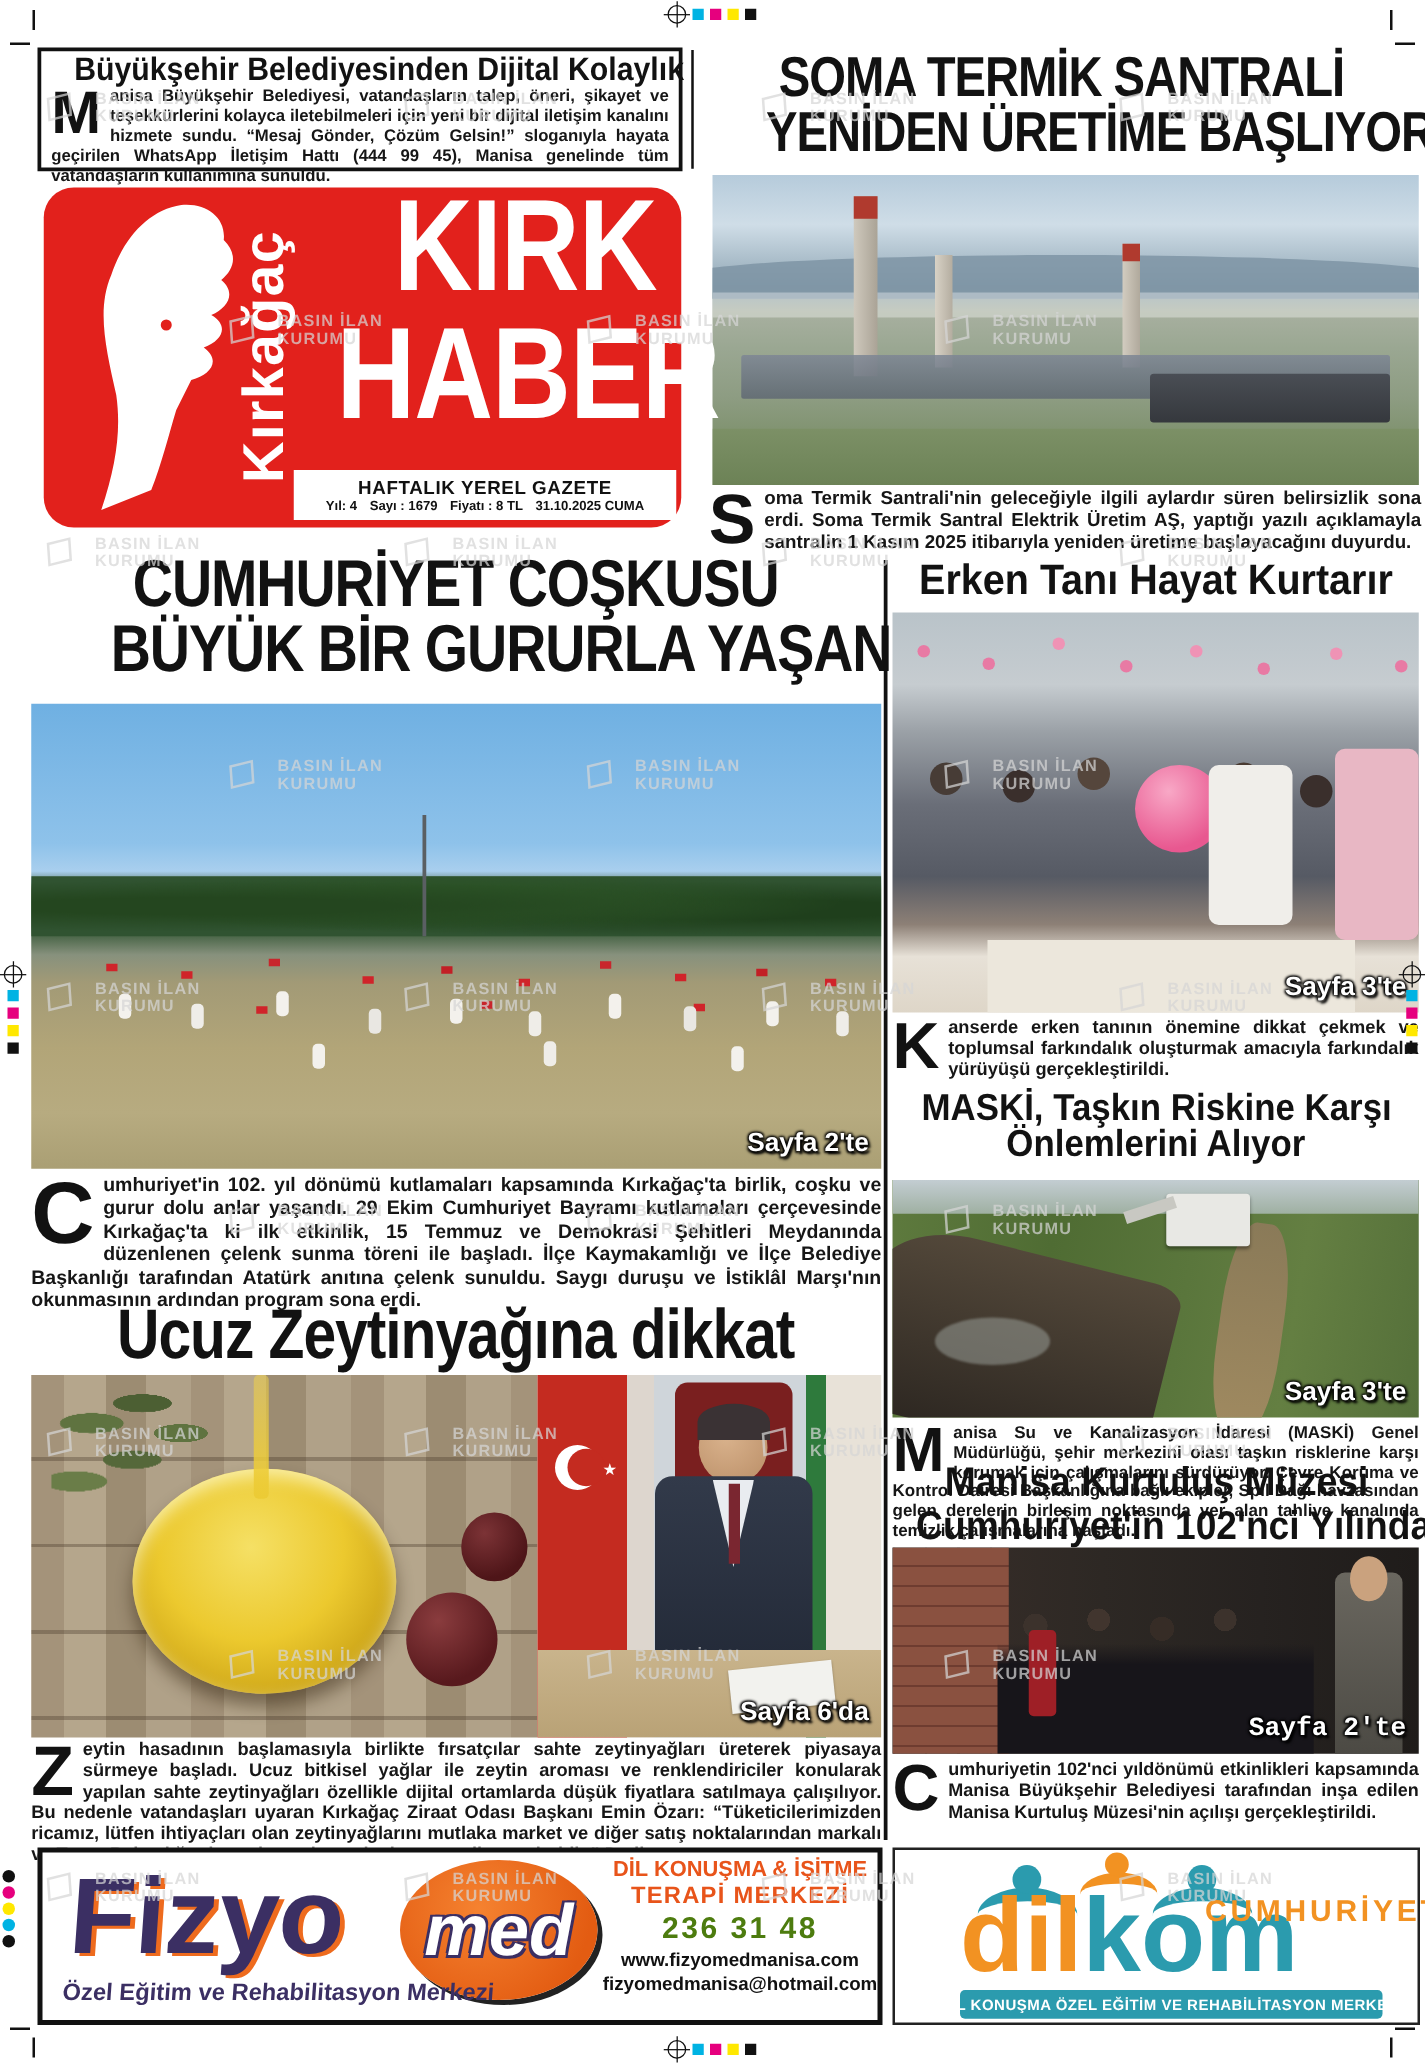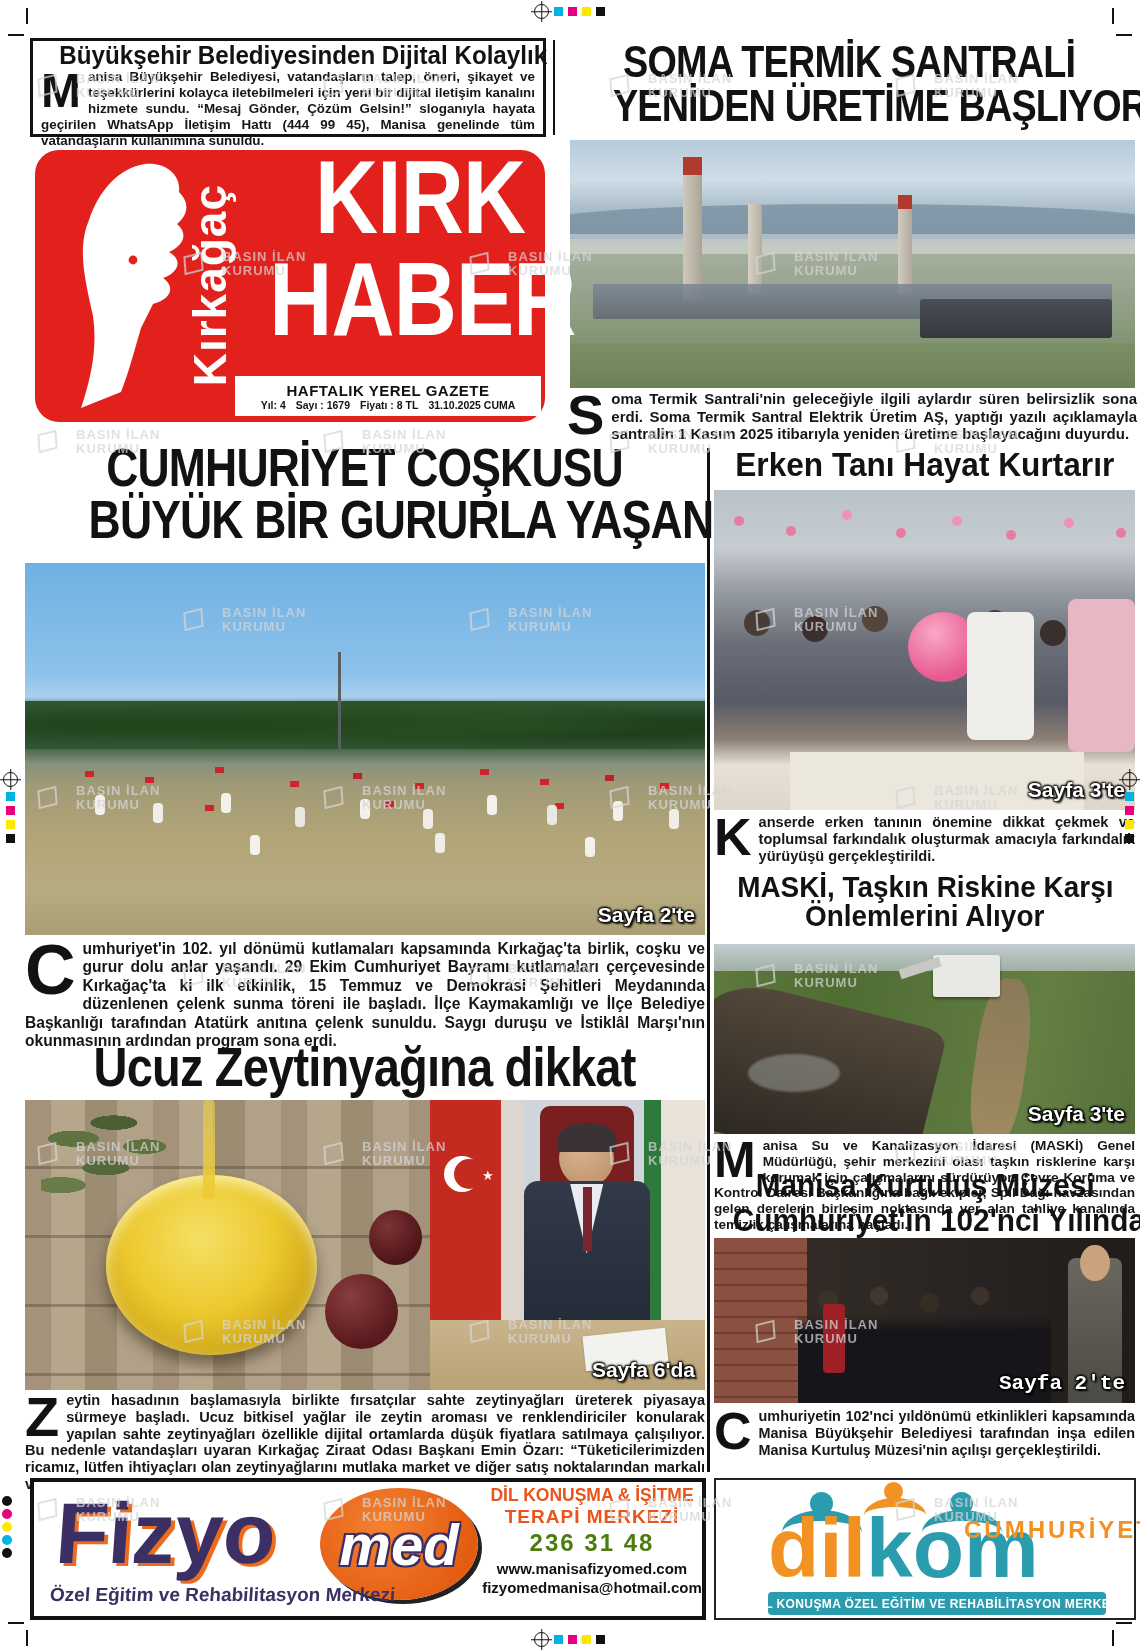--- a/index.html
+++ b/index.html
@@ -196,21 +196,21 @@
   <div class="abs" style="left:30px;top:1478px;width:676px;height:142px;border:4px solid #111;background:#fff;box-sizing:border-box;">
     <div class="abs" style="left:22px;top:2px;font-size:86px;font-weight:800;color:#3b2f63;transform:skewX(-4deg);text-shadow:4px 3px 0 #ee6b1e;">Fizyo</div>
     <div class="abs" style="left:286px;top:6px;width:158px;height:112px;border-radius:50%;background:radial-gradient(circle at 40% 35%,#f58230,#e35c12 75%);box-shadow:4px 4px 0 rgba(10,10,10,.9);display:flex;align-items:center;justify-content:center;">
       <span style="font-size:58px;font-weight:800;font-style:italic;color:#fff;text-shadow:2px 2px 0 #3b2f63,-2px -2px 0 #3b2f63,2px -2px 0 #3b2f63,-2px 2px 0 #3b2f63;">med</span>
     </div>
     <div class="abs" style="left:16px;top:102px;font-size:19px;font-weight:800;color:#3b2f63;transform:skewX(-4deg);">Özel Eğitim ve Rehabilitasyon Merkezi</div>
     <div class="abs" style="left:448px;top:4px;width:220px;text-align:center;">
       <div class="ad-orange-line" style="font-size:17.5px;">DİL KONUŞMA &amp; İŞİTME</div>
       <div class="ad-orange-line" style="font-size:19px;letter-spacing:1px;">TERAPİ MERKEZİ</div>
       <div style="font-size:24px;font-weight:800;color:#4d7c0f;letter-spacing:2px;margin-top:2px;">236 31 48</div>
-      <div style="font-size:15px;font-weight:800;color:#111;margin-top:3px;">www.manisafizyomed.com</div>
+      <div style="font-size:15px;font-weight:800;color:#111;margin-top:3px;">www.fizyomedmanisa.com</div>
       <div style="font-size:15px;font-weight:800;color:#111;margin-top:2px;">fizyomedmanisa@hotmail.com</div>
     </div>
   </div>
 
   <div class="abs" style="left:714px;top:1478px;width:422px;height:142px;border:2px solid #222;background:#fff;box-sizing:border-box;">
     <div class="abs" style="left:66px;top:30px;width:80px;height:34px;border-top:11px solid #2b9bae;border-radius:50%;"></div>
     <div class="abs" style="left:94px;top:12px;width:23px;height:23px;border-radius:50%;background:#2b9bae;"></div>
     <div class="abs" style="left:148px;top:18px;width:62px;height:26px;border-top:9px solid #f29222;border-radius:50%;"></div>
     <div class="abs" style="left:168px;top:2px;width:19px;height:19px;border-radius:50%;background:#f29222;"></div>
     <div class="abs" style="left:206px;top:30px;width:80px;height:34px;border-top:11px solid #2b9bae;border-radius:50%;"></div>

